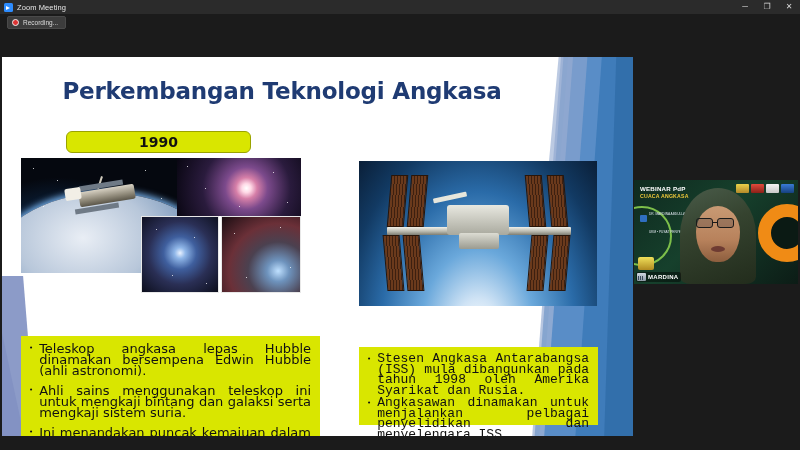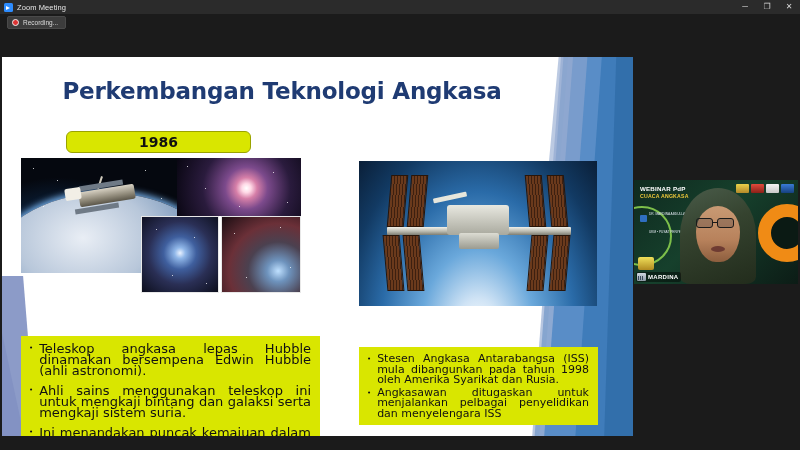--- a/index.html
+++ b/index.html
@@ -226,21 +226,21 @@
   #textbox-right { left: 357px; top: 290px; width: 239px; height: 78px; }
 
   .bullet-row { display: flex; gap: 6px; }
   #textbox-left .bullet-row { margin-bottom: 9px; }
   #textbox-left .bullet-row:last-child { margin-bottom: 0; }
   #textbox-right .bullet-row { margin-bottom: 2px; }
   .bullet-dot { font-size: 7px; line-height: 11px; flex: 0 0 auto; }
   .bullet-text {
     font-size: 13px; line-height: 11px; text-align: justify; flex: 1 1 auto;
   }
-  #textbox-right .bullet-text { font-size: 11px; line-height: 10.5px; }
+  #textbox-right .bullet-text { font-size: 13px; line-height: 10.5px; font-family: Liberation Mono, monospace; }
 
   
   #participant-tile {
     position: absolute; left: 634px; top: 180px; width: 164px; height: 104px;
     background: #000; overflow: hidden;
   }
   #ptile-bg {
     position: absolute; inset: 0;
     background: linear-gradient(135deg,#0f2a1f 0%,#16402c 45%,#0c1c16 100%);
   }
@@ -353,21 +353,21 @@
       <div class="deco-shape" id="deco-r2"></div>
       <div class="deco-shape" id="deco-r3"></div>
       <div class="deco-shape" id="deco-r4"></div>
       <div class="deco-shape" id="deco-r5"></div>
     </div>
     <div id="deco-left-wedge"></div>
     <div id="deco-left-wedge2"></div>
 
     <div id="slide-title">Perkembangan Teknologi Angkasa</div>
 
-    <div class="year-chip" id="year-chip-1990">1986</div>
+    <div class="year-chip" id="year-chip-1990">1990</div>
 
     <div id="hubble-collage">
       <div class="ph" id="ph-hubble">
         <div class="earth-limb"></div>
         <div class="ant"></div>
         <div class="hst-panel hp2"></div>
         <div class="hst-body"></div>
         <div class="hst-cap"></div>
         <div class="hst-panel hp1"></div>
         <div class="stars">
@@ -435,21 +435,21 @@
       </div>
     </div>
 
     <div class="textbox" id="textbox-right">
       <div class="bullet-row">
         <span class="bullet-dot">•</span>
         <span class="bullet-text">Stesen Angkasa Antarabangsa (ISS) mula dibangunkan pada tahun 1998 oleh Amerika Syarikat dan Rusia.</span>
       </div>
       <div class="bullet-row">
         <span class="bullet-dot">•</span>
-        <span class="bullet-text">Angkasawan ditugaskan untuk menjalankan pelbagai penyelidikan dan menyelengara ISS</span>
+        <span class="bullet-text">Angkasawan dinamakan untuk menjalankan pelbagai penyelidikan dan menyelengara ISS</span>
       </div>
     </div>
 
   </div>
 
 </div>
 
 <div id="participant-tile">
   <div id="ptile-bg"></div>
   <div id="ptile-orange-ring"></div>

